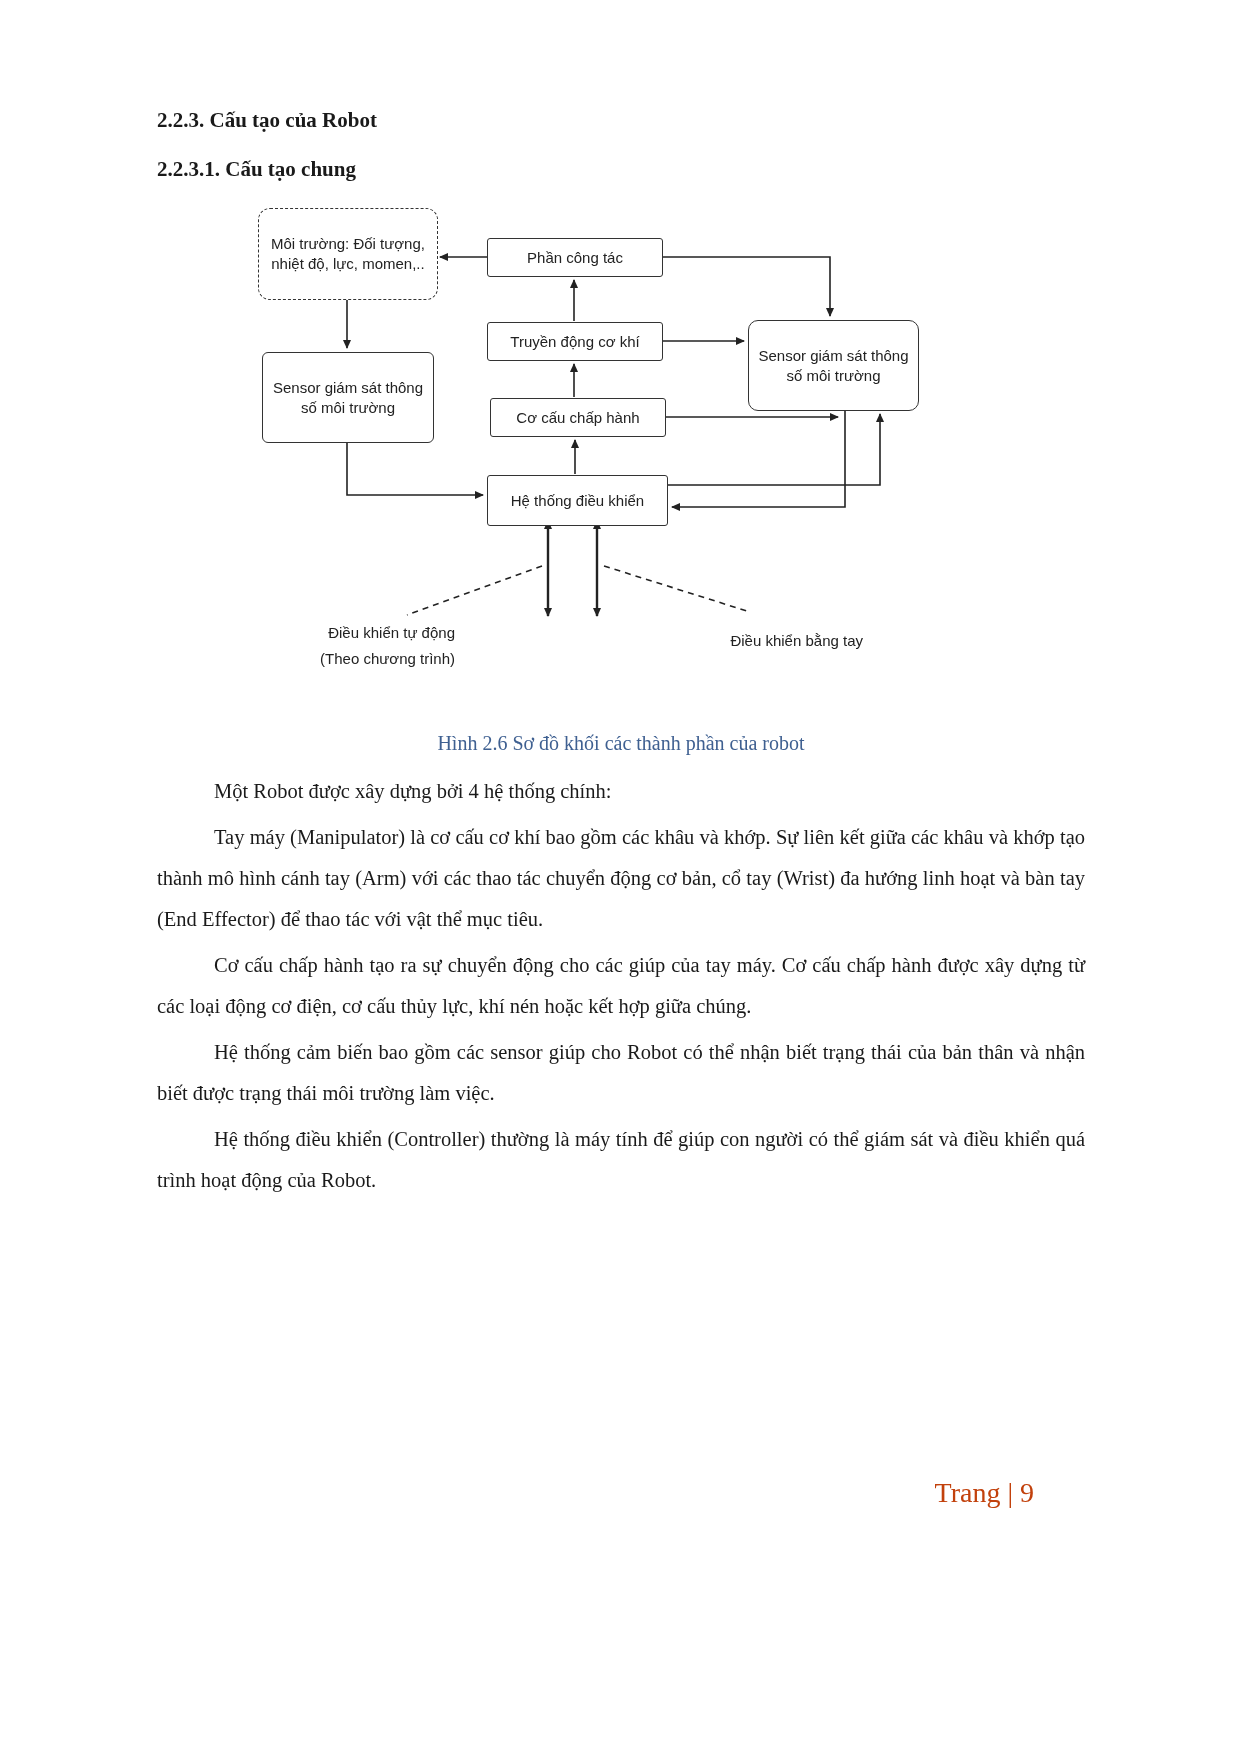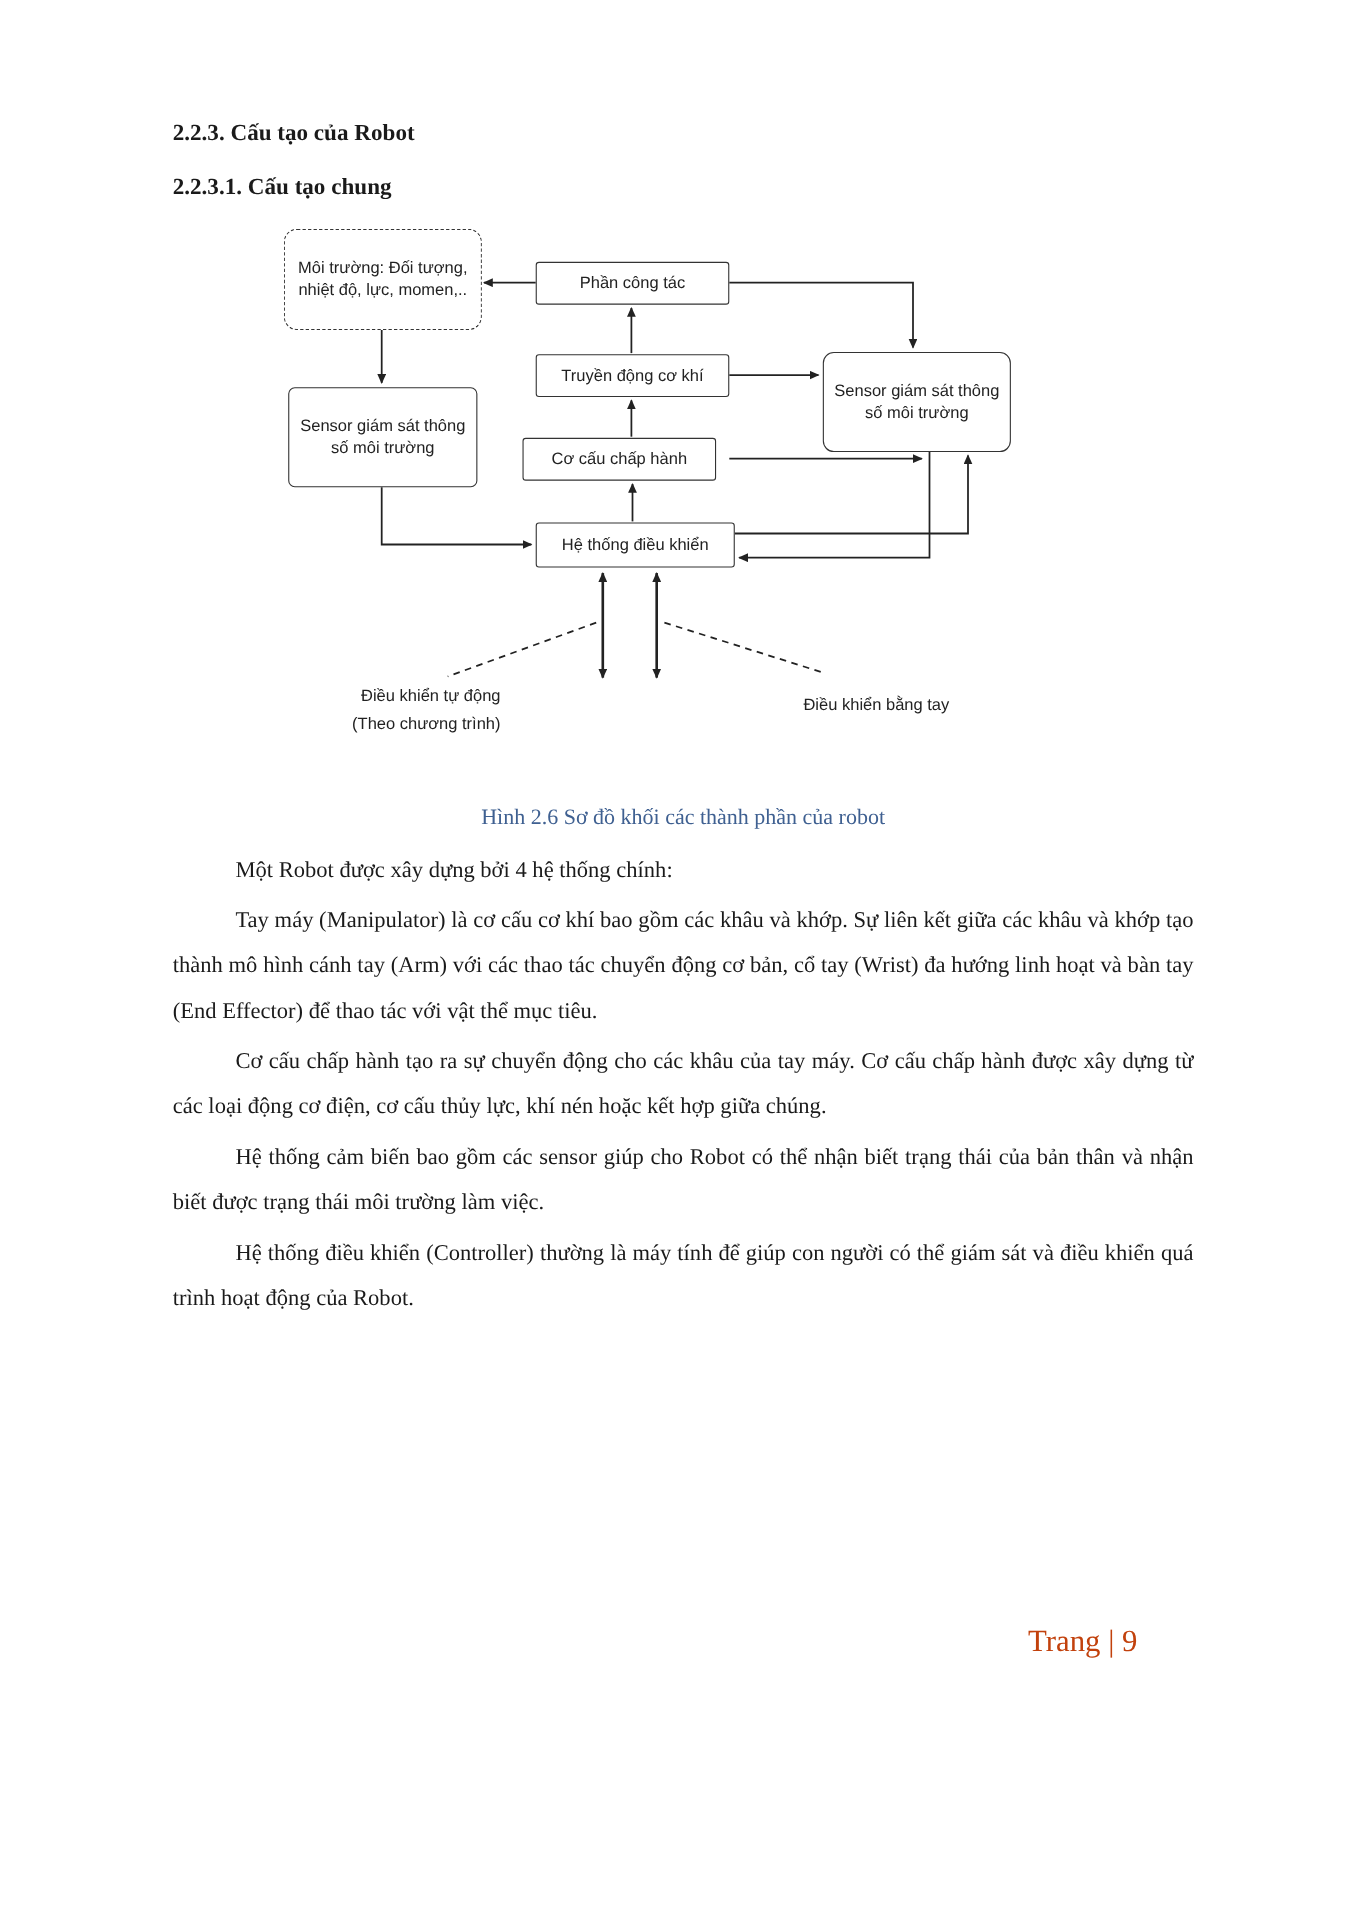--- a/index.html
+++ b/index.html
@@ -91,39 +91,39 @@
     <div class="dbox dashedbox" style="left:101px; top:8px; width:180px; height:92px;">Môi trường: Đối tượng, nhiệt độ, lực, momen,..</div>
 
     <div class="dbox" style="left:330px; top:38px; width:176px; height:39px;">Phần công tác</div>
 
     <div class="dbox" style="left:330px; top:122px; width:176px; height:39px;">Truyền động cơ khí</div>
 
     <div class="dbox rounded" style="left:591px; top:120px; width:171px; height:91px;">Sensor giám sát thông số môi trường</div>
 
     <div class="dbox rounded" style="left:105px; top:152px; width:172px; height:91px; border-radius:6px;">Sensor giám sát thông số môi trường</div>
 
-    <div class="dbox" style="left:318px; top:198px; width:176px; height:39px;">Cơ cấu chấp hành</div>
+    <div class="dbox" style="left:333px; top:198px; width:176px; height:39px;">Cơ cấu chấp hành</div>
 
-    <div class="dbox" style="left:330px; top:275px; width:181px; height:41px;">Hệ thống điều khiển</div>
+    <div class="dbox" style="left:330px; top:275px; width:181px; height:51px;">Hệ thống điều khiển</div>
 
 
     <div class="dlabel" style="left:138px; top:420px; width:160px;">
       <div>Điều khiển tự động</div>
       <div>(Theo chương trình)</div>
     </div>
 
     <div class="dlabel" style="left:546px; top:428px; width:160px;">Điều khiển bằng tay</div>
 
   </div>
 
   <div class="caption">Hình 2.6 Sơ đồ khối các thành phần của robot</div>
 
   <div class="bodytext">
     <p class="body">Một Robot được xây dựng bởi 4 hệ thống chính:</p>
     <p class="body">Tay máy (Manipulator) là cơ cấu cơ khí bao gồm các khâu và khớp. Sự liên kết giữa các khâu và khớp tạo thành mô hình cánh tay (Arm) với các thao tác chuyển động cơ bản, cổ tay (Wrist) đa hướng linh hoạt và bàn tay (End Effector) để thao tác với vật thể mục tiêu.</p>
-    <p class="body">Cơ cấu chấp hành tạo ra sự chuyển động cho các khâu của tay máy. Cơ cấu chấp hành được xây dựng từ các loại động cơ điện, cơ cấu thủy lực, khí nén hoặc kết hợp giữa chúng.</p>
+    <p class="body">Cơ cấu chấp hành tạo ra sự chuyển động cho các giúp của tay máy. Cơ cấu chấp hành được xây dựng từ các loại động cơ điện, cơ cấu thủy lực, khí nén hoặc kết hợp giữa chúng.</p>
     <p class="body">Hệ thống cảm biến bao gồm các sensor giúp cho Robot có thể nhận biết trạng thái của bản thân và nhận biết được trạng thái môi trường làm việc.</p>
     <p class="body">Hệ thống điều khiển (Controller) thường là máy tính để giúp con người có thể giám sát và điều khiển quá trình hoạt động của Robot.</p>
   </div>
 
 </div>
 
 <div class="footer">Trang | 9</div>
 
 </body></html>

